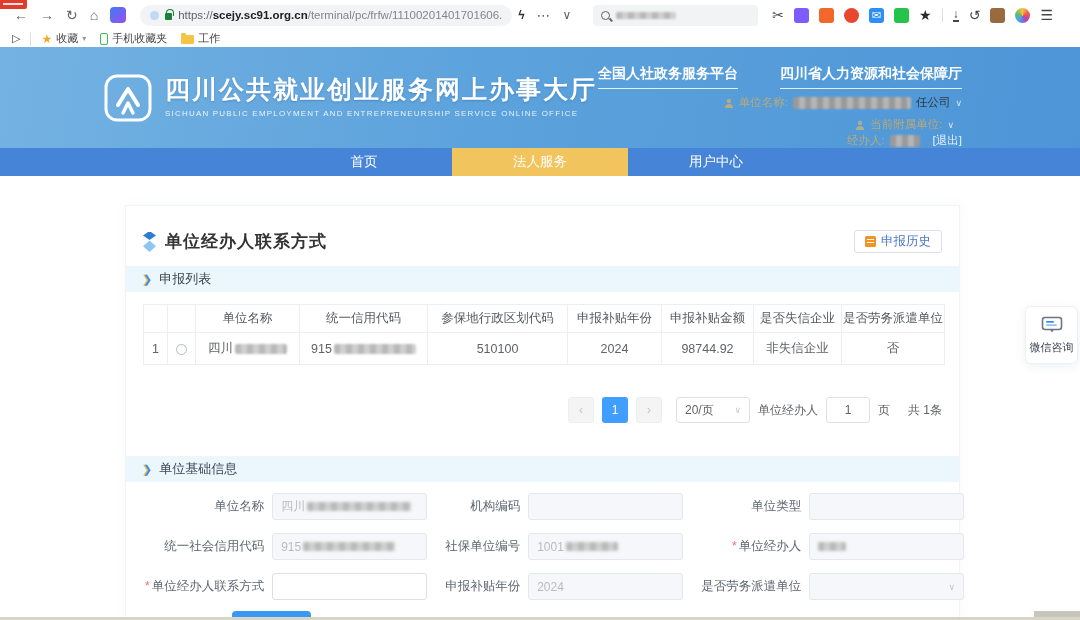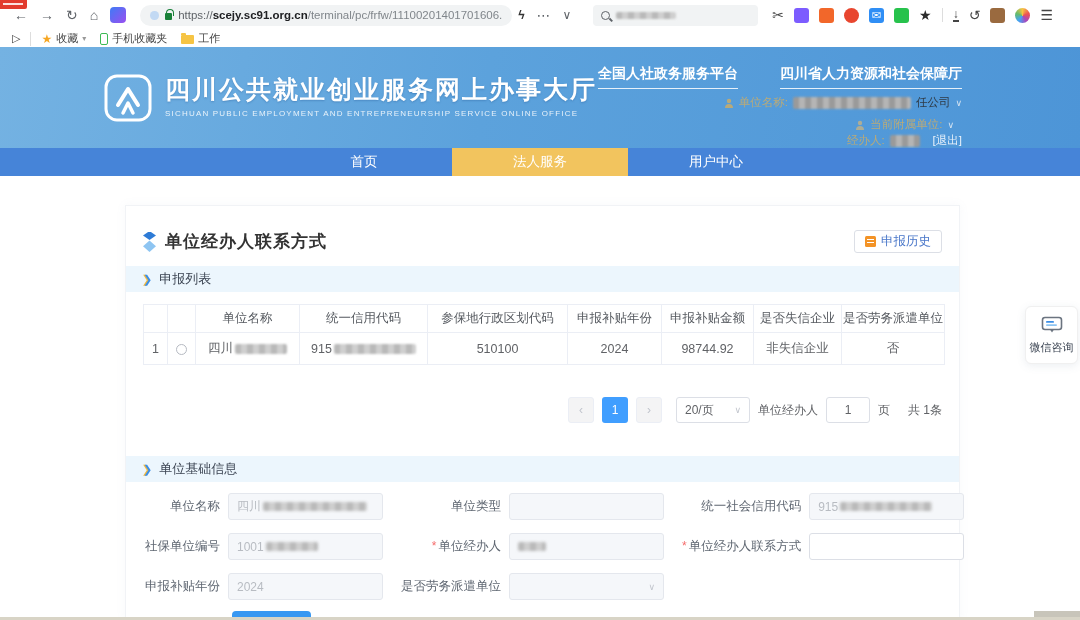--- a/index.html
+++ b/index.html
@@ -297,20 +297,26 @@
 
     <div class="form-grid">
       <div class="field">
         <label>单位名称</label>
         <div class="f-input">
             <span>四川</span>
             <span class="redact" style="width:104px;height:9px;margin-left:2px"></span>
           </div>
       </div>
       <div class="field">
+        <label>机构编码</label>
+        <div class="f-input">
+            <span></span>
+          </div>
+      </div>
+      <div class="field">
         <label>单位类型</label>
         <div class="f-input">
             <span></span>
           </div>
       </div>
 
       <div class="field">
         <label>统一社会信用代码</label>
         <div class="f-input">
             <span>915</span>

